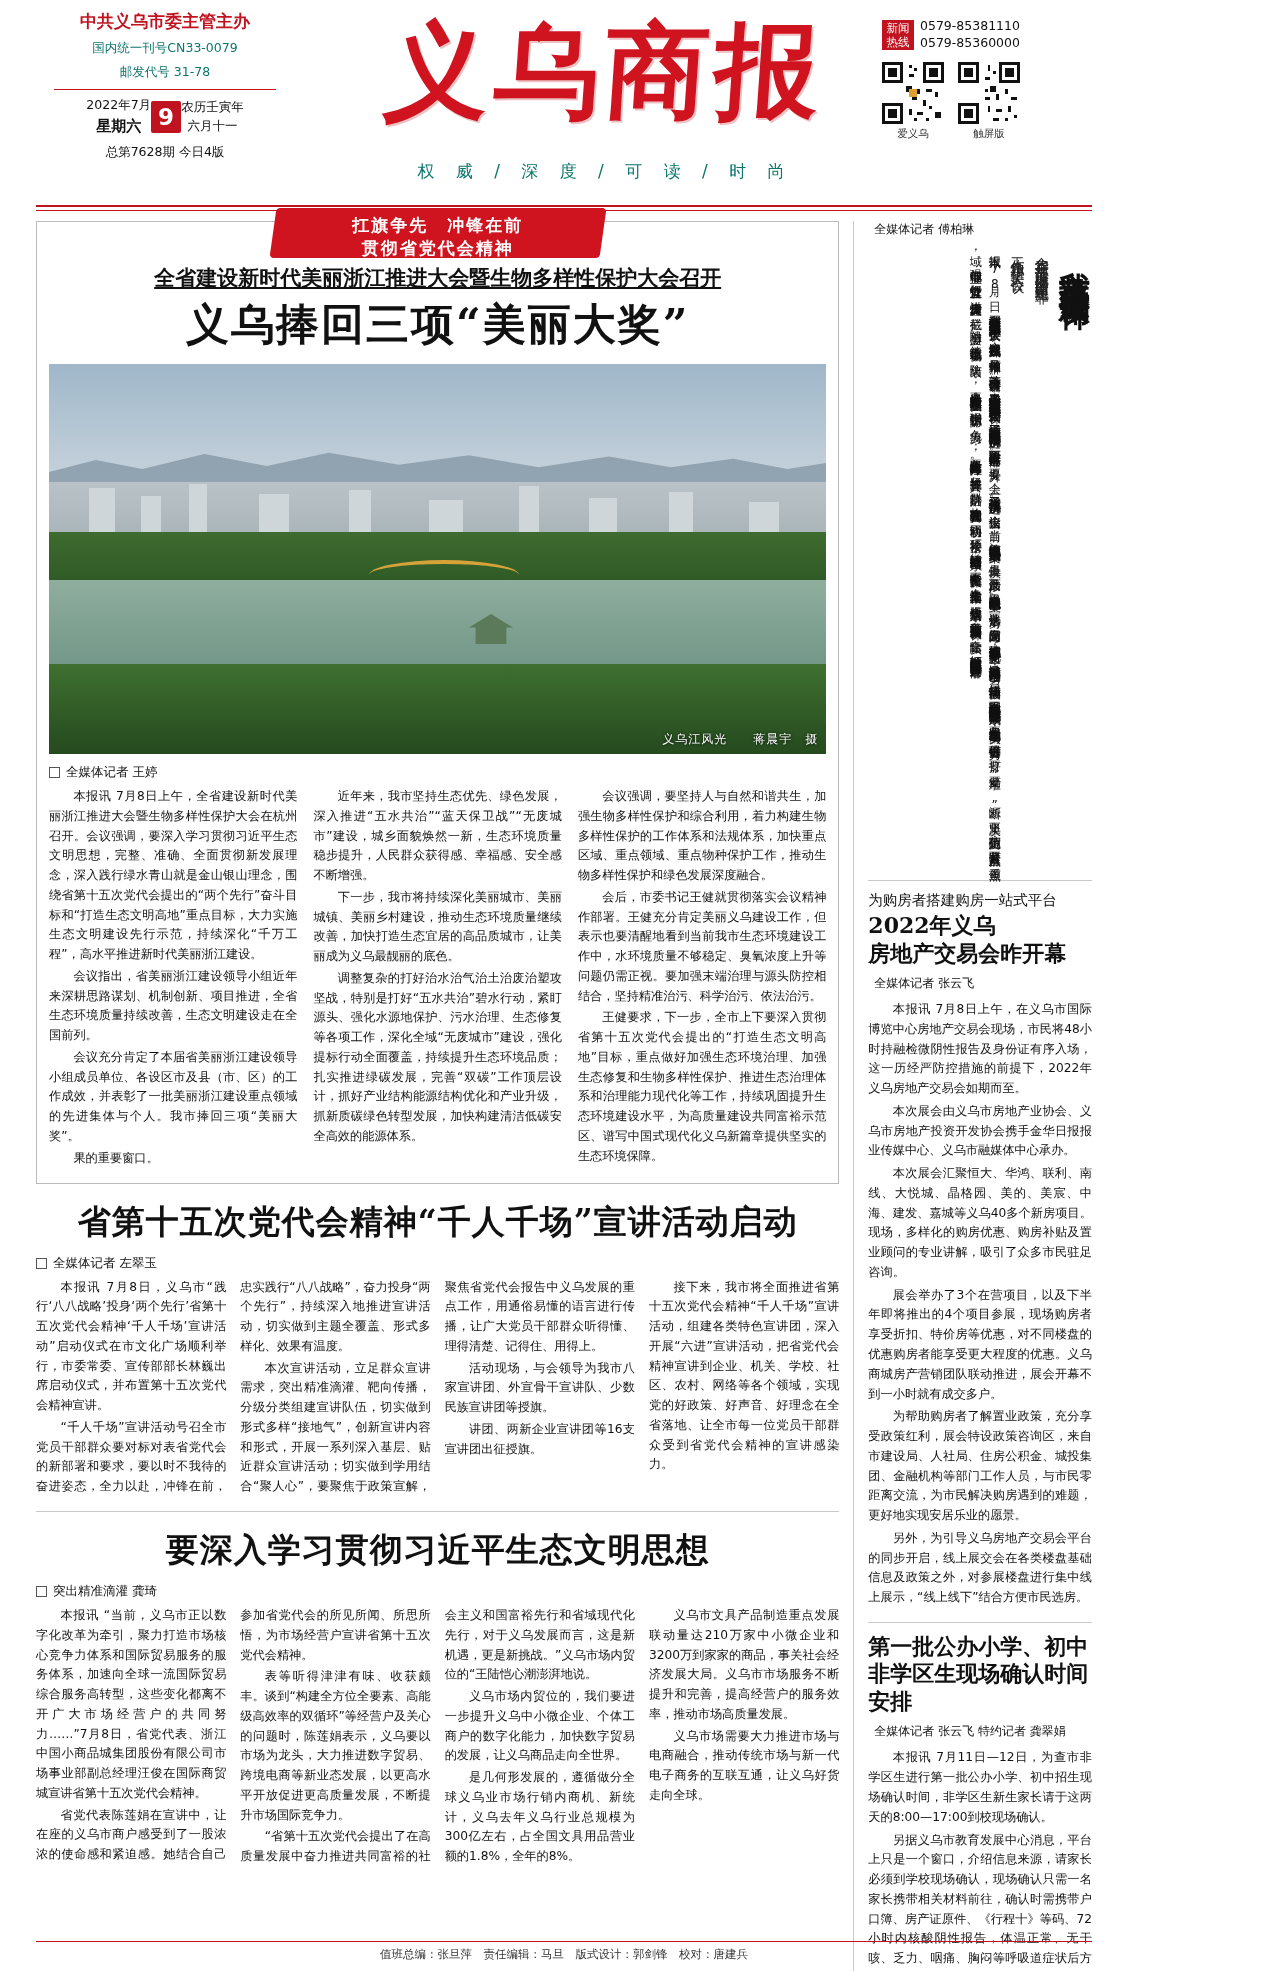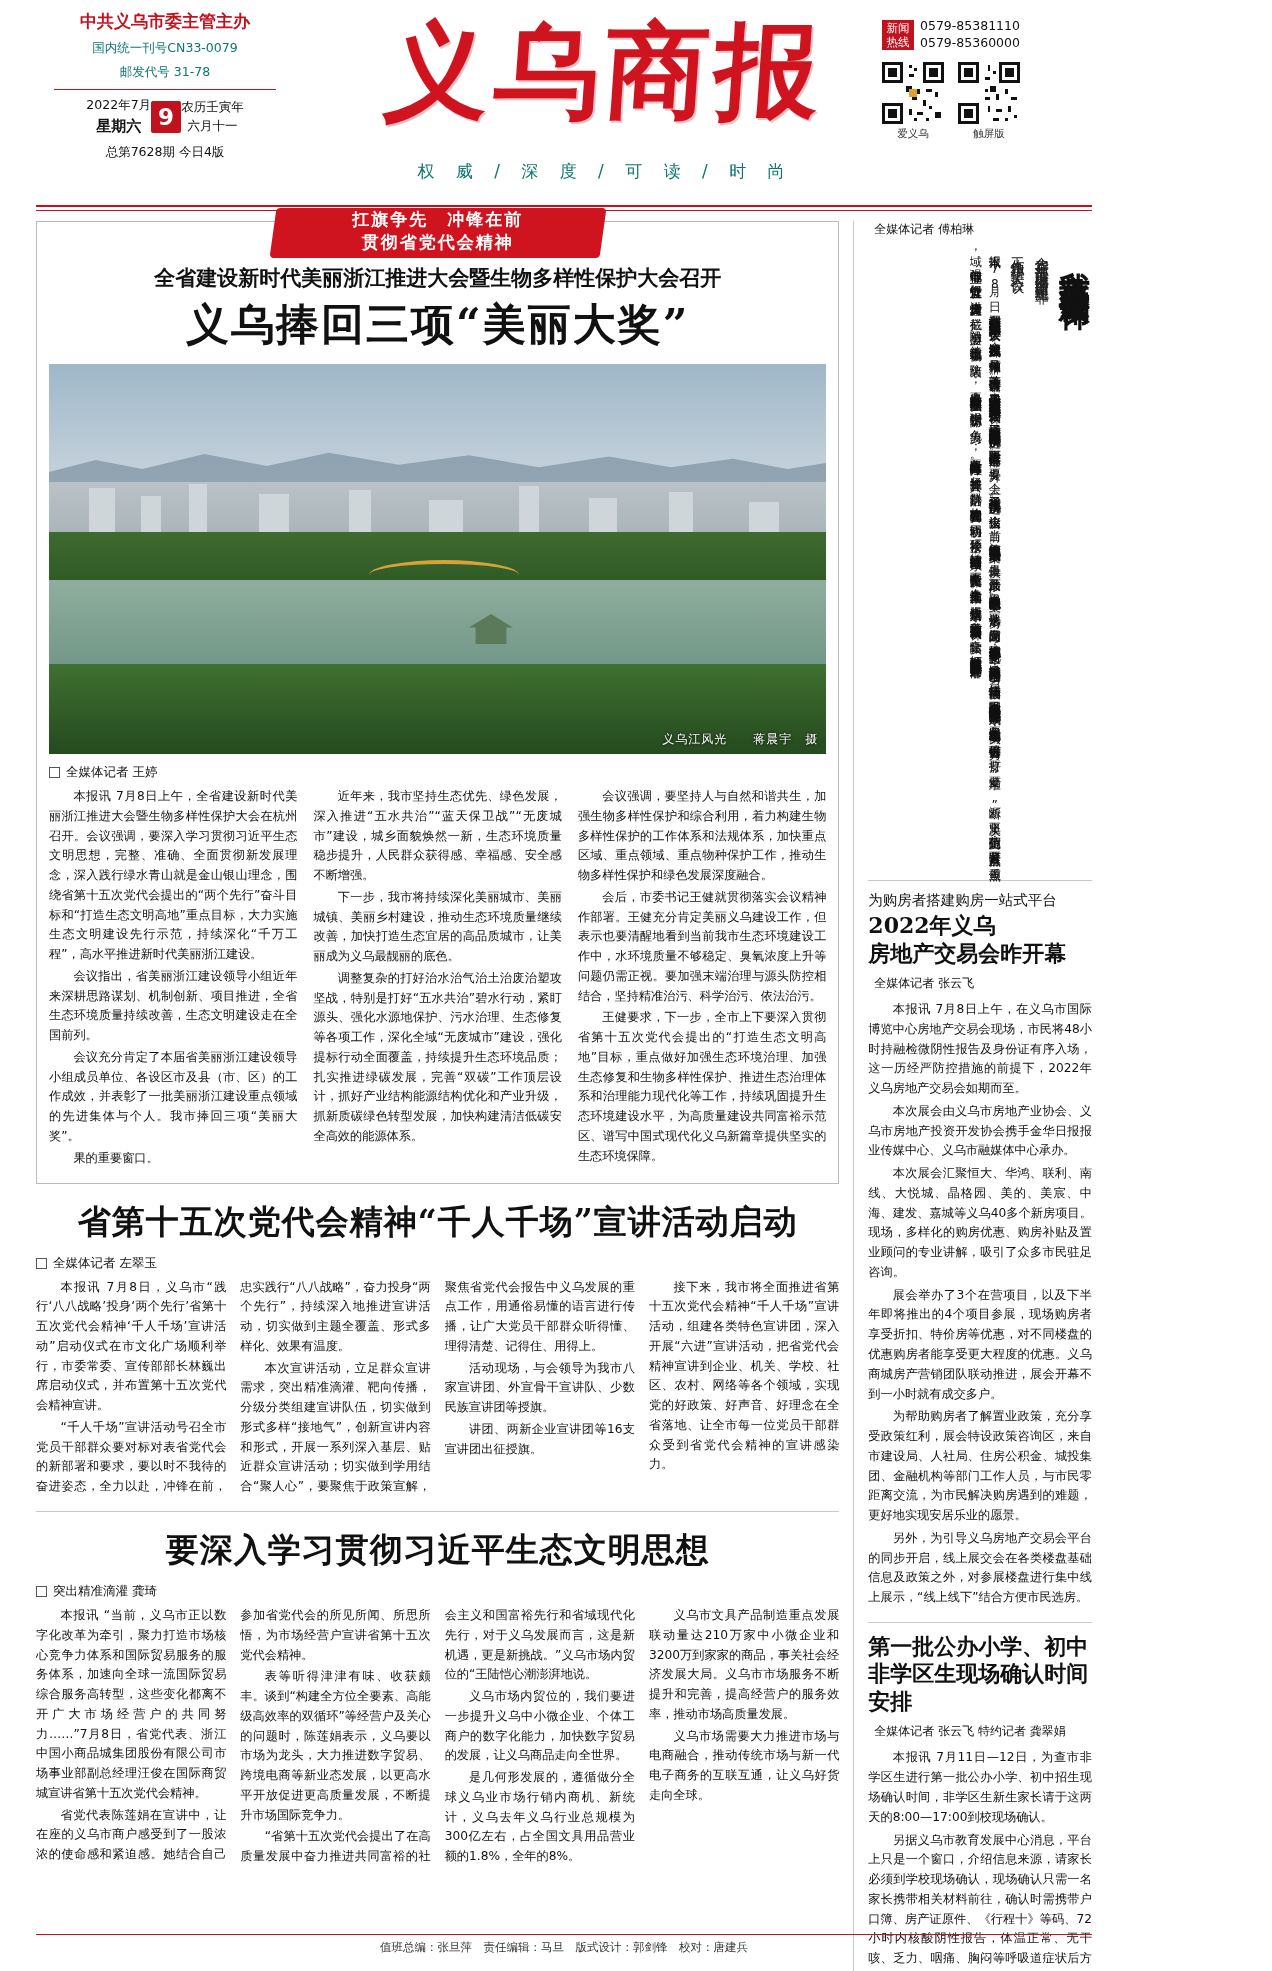--- a/index.html
+++ b/index.html
@@ -36,22 +36,22 @@
 
   
   .content{position:relative;padding:10px 36px 0 36px;display:flex;gap:0;}
   .col-main{width:930px;padding-right:14px;box-sizing:border-box;}
   .col-side{width:270px;border-left:1px solid #c9c9c9;padding-left:14px;box-sizing:border-box;}
 
   
   .lead-box{border:1px solid #bbb;padding:10px 12px 14px 12px;position:relative;}
   .banner{position:relative;height:50px;margin:-24px auto 4px auto;width:330px;}
   .banner .ribbon{position:absolute;inset:0;background:#cf1420;border-radius:4px;transform:skewX(-8deg);}
-  .banner .txt{position:relative;color:#fff;font-weight:bold;font-size:17px;text-align:center;line-height:1.35;letter-spacing:2px;}
-  .lead-kicker{text-align:center;font-size:21px;font-weight:bold;margin:6px 0 2px;letter-spacing:0px;}
+  .banner .txt{position:relative;color:#fff;font-weight:bold;font-size:17px;text-align:center;padding-top:6px;line-height:1.35;letter-spacing:2px;}
+  .lead-kicker{text-align:center;font-size:21px;font-weight:bold;margin:6px 0 2px;letter-spacing:0px;text-decoration:underline;}
   .lead-title{text-align:center;font-family:"DejaVu Serif","Liberation Serif",serif;font-weight:bold;font-size:43px;letter-spacing:2px;margin:4px 0 10px;}
   .photo{position:relative;width:100%;height:390px;overflow:hidden;}
   .photo .sky{position:absolute;left:0;right:0;top:0;height:120px;background:linear-gradient(#9fb7c9,#c7d3dc);}
   .photo .mts{position:absolute;left:0;right:0;top:72px;height:60px;background:linear-gradient(#8fa0b0,#93a6b2);clip-path:polygon(0 60%,6% 40%,12% 55%,20% 30%,28% 50%,36% 28%,45% 48%,54% 32%,63% 52%,72% 34%,80% 52%,88% 38%,95% 55%,100% 45%,100% 100%,0 100%);}
   .photo .city{position:absolute;left:0;right:0;top:118px;height:58px;background:linear-gradient(#b9c2c7,#a8b3b8);}
   .photo .bld{position:absolute;background:#cfd6da;}
   .photo .trees1{position:absolute;left:0;right:0;top:168px;height:52px;background:linear-gradient(#3e6b2f,#2f5a26);}
   .photo .river{position:absolute;left:0;right:0;top:216px;height:96px;background:linear-gradient(#8fae9e,#6f9486);}
   .photo .trees2{position:absolute;left:0;right:0;top:300px;height:92px;background:linear-gradient(#3f7030,#24491e);}
   .photo .bridge{position:absolute;left:320px;top:196px;width:150px;height:26px;border-top:4px solid #d6a23a;border-radius:60% 60% 0 0;}
@@ -71,21 +71,21 @@
   
   .side-head{display:flex;align-items:center;gap:6px;font-size:12px;margin-bottom:8px;}
   .side-vert{display:flex;flex-direction:row-reverse;justify-content:flex-start;gap:4px;height:620px;}
   .vtitle{writing-mode:vertical-rl;text-orientation:upright;font-family:"DejaVu Serif","Liberation Serif",serif;font-weight:bold;font-size:31px;letter-spacing:3px;line-height:1.15;}
   .vsub{writing-mode:vertical-rl;text-orientation:upright;font-size:14px;line-height:1.45;letter-spacing:2px;color:#222;}
   .vbody{writing-mode:vertical-rl;text-orientation:upright;font-size:12.2px;line-height:1.55;letter-spacing:0.5px;color:#111;max-height:620px;}
   .side-kicker{font-size:14.5px;margin:10px 0 2px;}
   .side-title{font-family:"DejaVu Serif","Liberation Serif",serif;font-weight:bold;font-size:22px;line-height:1.25;letter-spacing:0px;margin:2px 0 8px;}
   .side-p{font-size:12.2px;line-height:1.62;text-align:justify;text-indent:2em;margin:0 0 3px;}
 
-  .footer{position:absolute;left:0;right:0;bottom:16px;text-align:center;font-size:11.5px;color:#333;margin-top:9px;}
+  .footer{position:absolute;left:0;right:0;bottom:9px;text-align:center;font-size:11.5px;color:#333;margin-top:9px;}
   .footer .bar{border-top:1px solid #c1121f;margin:0 36px 5px 36px;}
 </style>
 </head>
 <body>
 
 <div class="page">
 
   <div class="masthead">
 
     <div class="mh-left">

